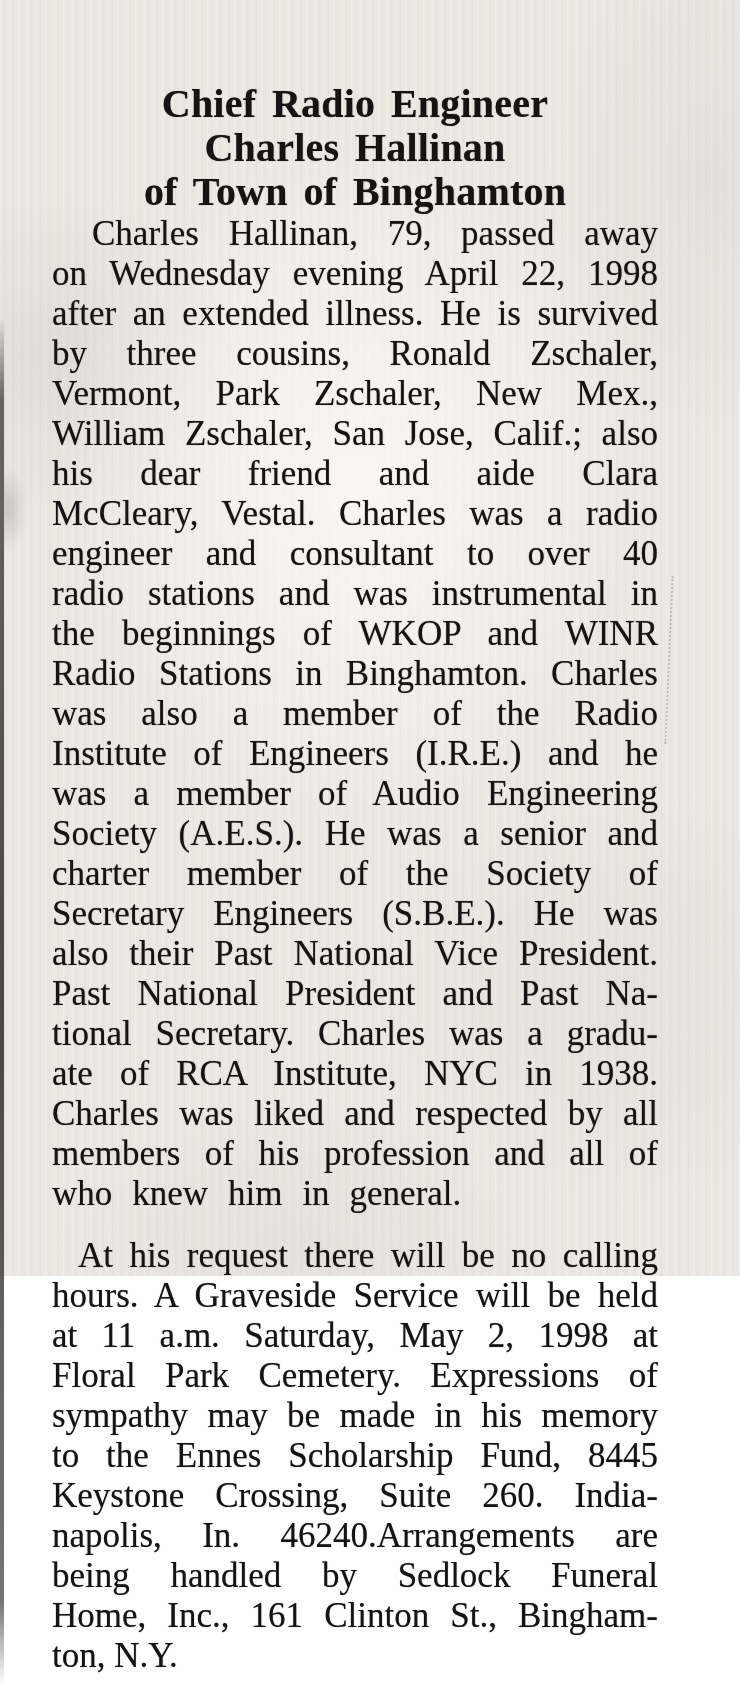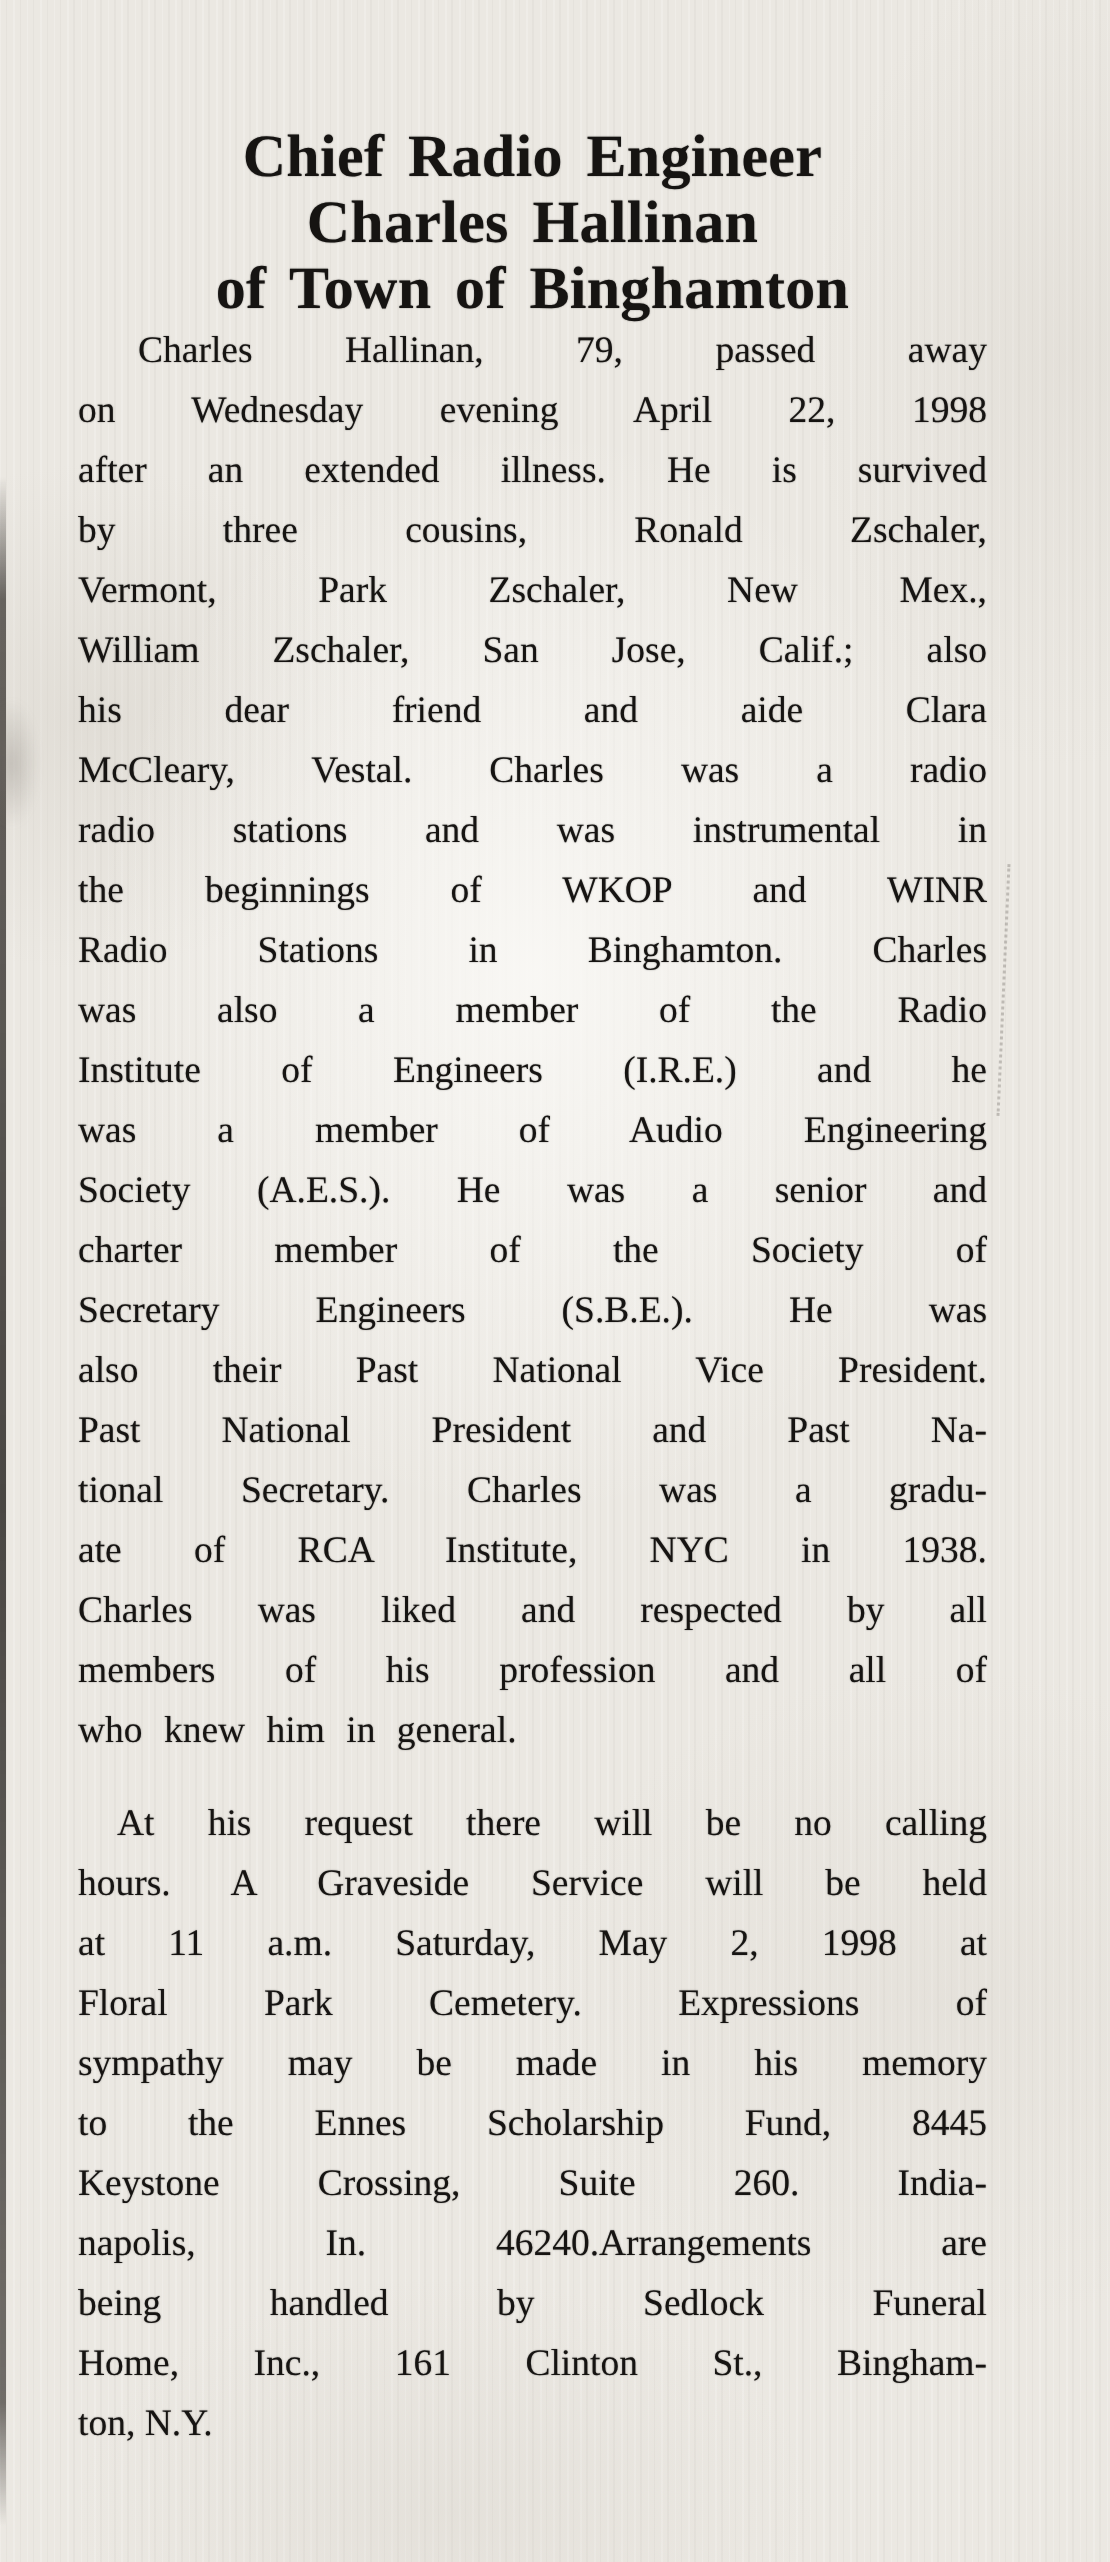--- a/index.html
+++ b/index.html
@@ -8,21 +8,21 @@
     width: 740px;
     height: 1708px;
     overflow: hidden;
     font-family: "Liberation Serif", "DejaVu Serif", serif;
   }
 
   
   .page {
     position: relative;
     width: 740px;
-    height: 1708px;
+    height: 1276px;
     background-color: #ebe8e2;
     background-image:
       radial-gradient(ellipse 420px 520px at 48% 38%, rgba(250,249,246,0.9), rgba(250,249,246,0) 70%),
       radial-gradient(ellipse 300px 260px at 8% 28%, rgba(206,201,192,0.35), rgba(206,201,192,0) 65%),
       radial-gradient(ellipse 260px 420px at 96% 14%, rgba(210,205,197,0.30), rgba(210,205,197,0) 65%),
       radial-gradient(ellipse 420px 340px at 85% 78%, rgba(214,209,201,0.28), rgba(214,209,201,0) 65%),
       radial-gradient(ellipse 380px 240px at 40% 98%, rgba(208,203,195,0.25), rgba(208,203,195,0) 65%),
       repeating-linear-gradient(90deg,
         rgba(255,255,255,0.20) 0px, rgba(255,255,255,0.20) 1px,
         rgba(0,0,0,0.00) 1px,  rgba(0,0,0,0.00) 4px,
@@ -76,21 +76,21 @@
     text-align: center;
     font-weight: bold;
     font-size: 40px;
     line-height: 44px;
     word-spacing: 0.14em;
     letter-spacing: 0.005em;
   }
 
   .body-text {
     margin-top: 0;
-    font-size: 25px;
+    font-size: 35px;
   }
 
   .line {
     height: 40px;
     line-height: 40px;
     text-align: justify;
     text-align-last: justify;
     white-space: nowrap;
     overflow: visible;
   }
@@ -123,20 +123,21 @@
 
     <div class="para p1">
           <div class="line first">Charles Hallinan, 79, passed away</div>
           <div class="line">on Wednesday evening April 22, 1998</div>
           <div class="line">after an extended illness. He is survived</div>
           <div class="line">by three cousins, Ronald Zschaler,</div>
           <div class="line">Vermont, Park Zschaler, New Mex.,</div>
           <div class="line">William Zschaler, San Jose, Calif.; also</div>
           <div class="line">his dear friend and aide Clara</div>
           <div class="line">McCleary, Vestal. Charles was a radio</div>
+          <div class="line">engineer and consultant to over 40</div>
           <div class="line">radio stations and was instrumental in</div>
           <div class="line">the beginnings of WKOP and WINR</div>
           <div class="line">Radio Stations in Binghamton. Charles</div>
           <div class="line">was also a member of the Radio</div>
           <div class="line">Institute of Engineers (I.R.E.) and he</div>
           <div class="line">was a member of Audio Engineering</div>
           <div class="line">Society (A.E.S.). He was a senior and</div>
           <div class="line">charter member of the Society of</div>
           <div class="line">Secretary Engineers (S.B.E.). He was</div>
           <div class="line">also their Past National Vice President.</div>

